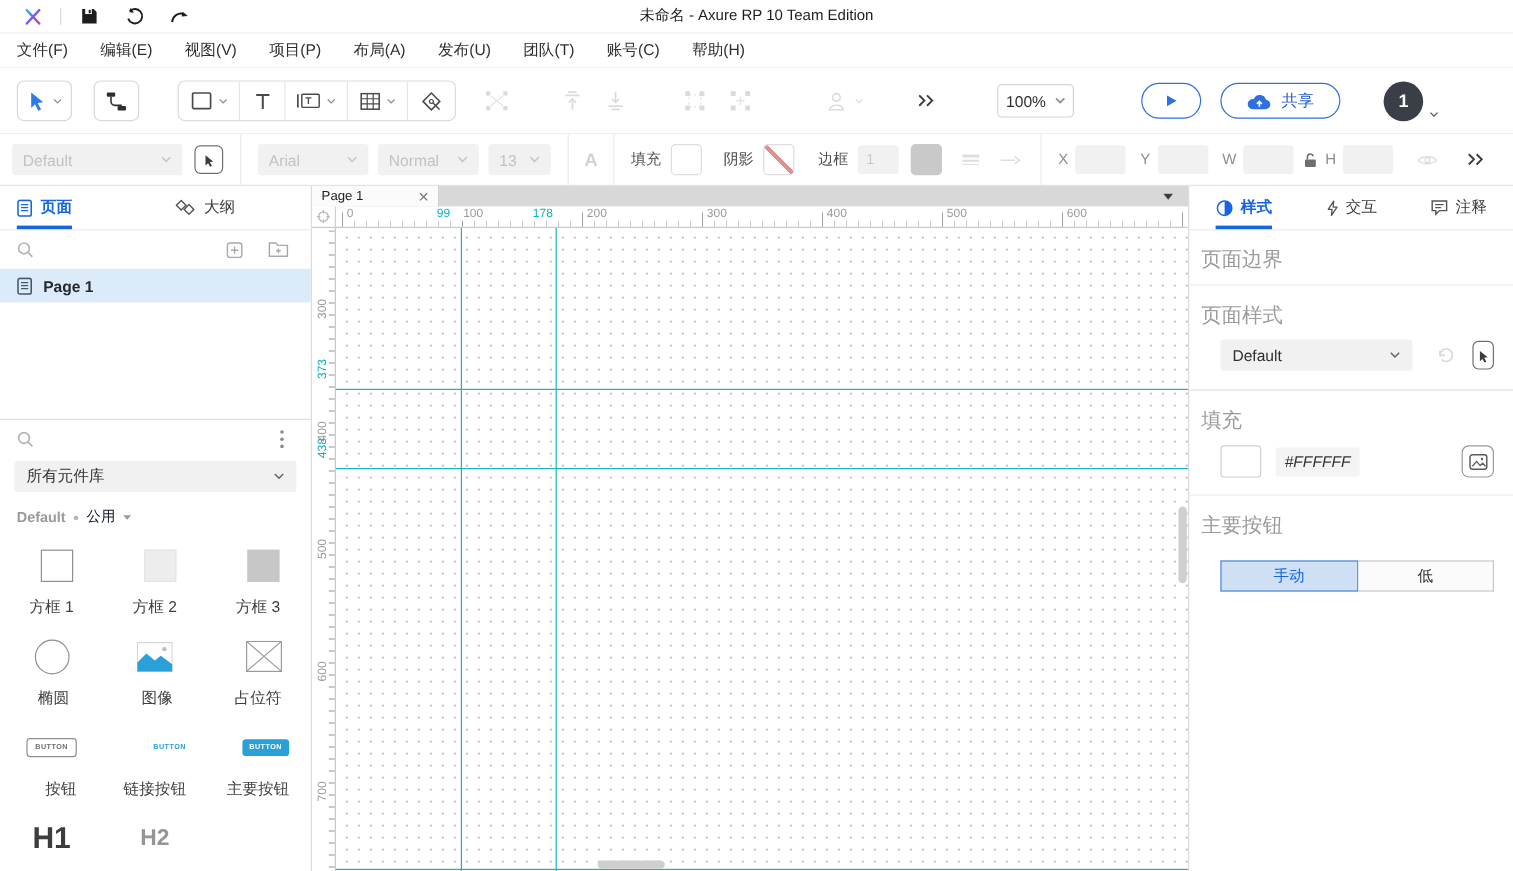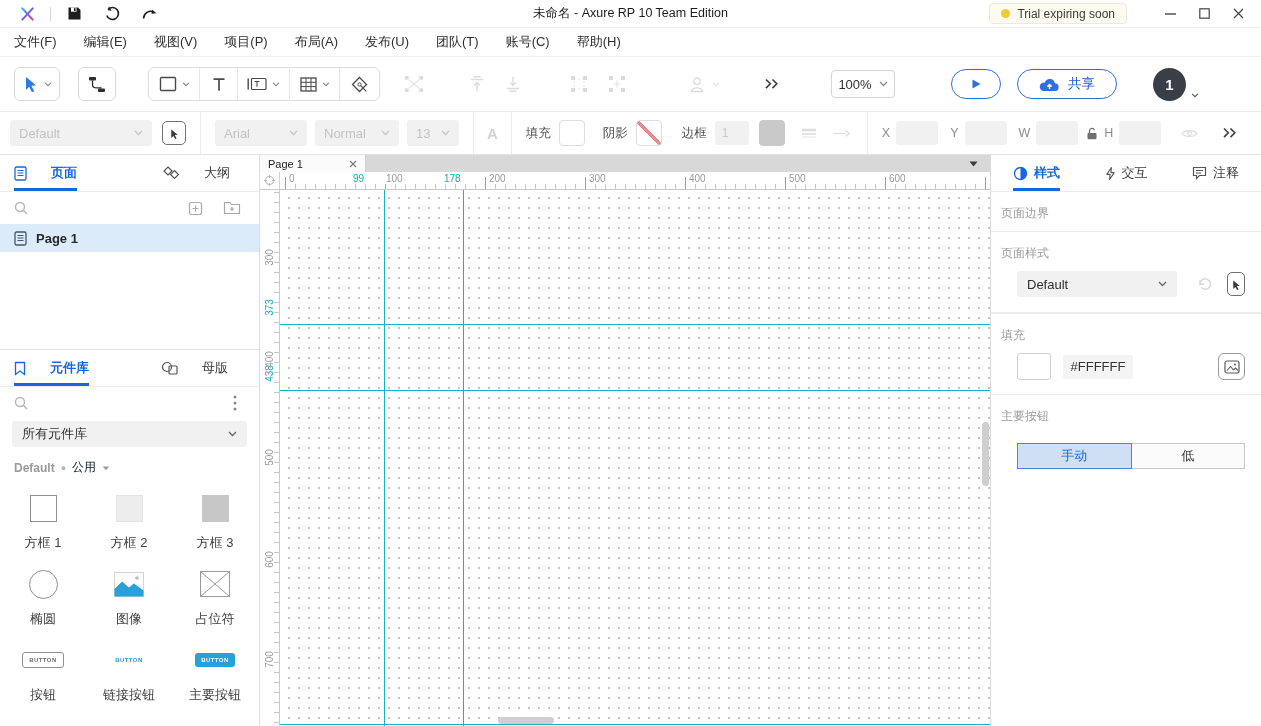--- a/index.html
+++ b/index.html
@@ -46,31 +46,31 @@
   .swatch.none { background:linear-gradient(45deg, transparent 45%, #e08f8f 45%, #e08f8f 55%, transparent 55%), #fff; }
   .swatch.gray { background:#c9c9c9; border-color:#c9c9c9; }
   .fmt-input { height:24px; background:#f1f1f1; border-radius:3px; color:#c8c8c8; font-size:12px; display:flex; align-items:center; padding:0 7px; }
 
   
   .main { display:flex; height:571px; }
 
   
   .sidebar { width:260px; border-right:1px solid #dcdcdc; display:flex; flex-direction:column; background:#fff; }
   .panel-tabs { height:37px; display:flex; align-items:center; border-bottom:1px solid #ececec; flex:none; }
-  .ptab { height:100%; display:flex; align-items:center; gap:24px; border-bottom:3px solid transparent; padding-top:3px; color:#3c3c3c; }
+  .ptab { height:100%; display:flex; align-items:center; gap:7px; border-bottom:3px solid transparent; padding-top:3px; color:#3c3c3c; }
   .ptab.active { color:#1766E0; border-bottom-color:#1766E0; font-weight:bold; }
   .side-search { height:32px; display:flex; align-items:center; padding:0 14px; flex:none; }
   .pages-panel { height:195px; border-bottom:1px solid #e0e0e0; display:flex; flex-direction:column; flex:none; }
   .page-item { height:28px; display:flex; align-items:center; gap:9px; padding-left:14px; background:#DCEBFA; font-weight:bold; color:#26282b; flex:none; }
   .lib-panel { flex:1; display:flex; flex-direction:column; overflow:hidden; }
   .lib-filter { margin:2px 12px 0 12px; height:26px; background:#f1f1f1; border-radius:3px; display:flex; align-items:center; justify-content:space-between; padding:0 10px; color:#333; flex:none; }
   .lib-filter .chev{ color:#666; }
   .lib-group { display:flex; align-items:center; gap:6px; padding:12px 0 2px 14px; color:#9a9a9a; font-size:12px; font-weight:bold; flex:none; }
   .widget-grid { display:grid; grid-template-columns:86px 86px 86px; justify-items:center; padding-top:2px; }
-  .widget-cell { height:76px; display:flex; flex-direction:column; align-items:center; justify-content:flex-start; padding-top:8px; }
+  .widget-cell { height:76px; display:flex; flex-direction:column; align-items:flex-end; justify-content:flex-start; padding-top:8px; }
   .wicon { height:40px; display:flex; align-items:center; justify-content:center; }
   .wlabel { margin-top:6px; font-size:13px; color:#3f3f3f; }
   .sq { width:27px; height:27px; }
   .sq.s1 { background:#fff; border:1px solid #8f8f8f; }
   .sq.s2 { background:#ededed; border:1px solid #e4e4e4; }
   .sq.s3 { background:#c7c7c7; }
   .circle-w { width:29px; height:29px; border:1px solid #8f8f8f; border-radius:50%; background:#fff; }
   .mini-btn { font-size:6px; letter-spacing:.4px; font-weight:bold; padding:4px 6px; border-radius:3px; }
   .mini-btn.outline { border:1px solid #8f8f8f; color:#6e6e6e; background:#fff; }
   .mini-btn.primary { background:#2AA0D8; color:#fff; }
@@ -102,32 +102,32 @@
   .guide-v { position:absolute; top:0; bottom:0; width:1px; background:#16B5BE; }
   .guide-h { position:absolute; left:0; right:0; height:1px; background:#16B5BE; }
   .scroll-v { position:absolute; right:1px; top:232px; width:7px; height:64px; border-radius:4px; background:#cfcfcf; }
   .scroll-h { position:absolute; left:218px; bottom:2px; width:56px; height:7px; border-radius:4px; background:#cfcfcf; }
 
   
   .rpanel { width:271px; border-left:1px solid #dcdcdc; background:#fff; display:flex; flex-direction:column; }
   .rp-tabs { height:37px; display:flex; align-items:center; justify-content:space-between; padding:0 22px; border-bottom:1px solid #ececec; flex:none; }
   .rtab { height:100%; display:flex; align-items:center; gap:6px; border-bottom:3px solid transparent; padding-top:3px; color:#3c3c3c; }
   .rtab.active { color:#1766E0; border-bottom-color:#1766E0; font-weight:bold; }
-  .rp-label { font-size:12px; color:#9b9b9b; padding:13px 0 9px 10px; }
+  .rp-label { font-size:17px; color:#9b9b9b; padding:13px 0 9px 10px; }
   .rp-select { margin:0 16px 0 26px; height:26px; background:#f1f1f1; border-radius:3px; display:flex; align-items:center; justify-content:space-between; padding:0 10px; color:#2f2f2f; }
   .rp-select .chev { color:#666; }
   .rp-link { margin:11px 0 13px 26px; color:#2b2b2b; }
   .rp-div { height:1px; background:#ededed; flex:none; }
   .rp-row { display:flex; align-items:center; }
   .fid-seg { display:flex; margin:9px 16px 0 26px; }
   .seg { flex:1; height:26px; display:flex; align-items:center; justify-content:center; font-size:13px; }
   .seg.on { background:#CFE0F5; border:1px solid #4C86D8; color:#1766E0; }
   .seg.off { background:#fbfbfb; border:1px solid #c8c8c8; border-left:none; color:#333; }
   .fill-swatch { width:34px; height:27px; background:#fff; border:1px solid #d0d0d0; border-radius:3px; margin-left:26px; }
-  .fill-hex { height:24px; min-width:70px; background:#f4f4f4; border-radius:2px; display:flex; align-items:center; justify-content:center; margin-left:12px; color:#333; }
+  .fill-hex { height:24px; min-width:70px; background:#f4f4f4; border-radius:2px; display:flex; align-items:center; justify-content:center; margin-left:12px; color:#333;font-style:italic; }
   .img-btn { width:27px; height:27px; border:1px solid #9a9a9a; border-radius:6px; display:flex; align-items:center; justify-content:center; margin-left:auto; margin-right:16px; }
   .icon-btn-sm { width:24px; height:24px; border:1.5px solid #707070; border-radius:5px; display:flex; align-items:center; justify-content:center; background:#fff; }
 </style>
 </head>
 <body>
 
 <div class="titlebar">
   <div class="tb-left">
     <span class="tb-btn">
       <svg width="17" height="16" viewBox="0 0 20 20">
@@ -156,41 +156,20 @@
         </svg>
     </span>
     <span class="tb-btn" style="margin-left:8px">
       <svg width="17" height="13" viewBox="0 0 17 13">
           <path d="M1.5 11.5C2 6 7 3 11.5 4.8" fill="none" stroke="#1d1d1d" stroke-width="1.6"></path>
           <path d="M14.5 6.3L10.2 2.7l-.8 4.1z" fill="#1d1d1d"></path>
         </svg>
     </span>
   </div>
   <div class="tb-title">未命名 - Axure RP 10 Team Edition</div>
-  <div class="tb-right">
-    <div class="trial-pill">
-      <span class="trial-dot"></span>
-      <span>Trial expiring soon</span>
-    </div>
-    <span class="win-btn">
-        <svg width="11" height="2">
-          <path d="M0 1h11" stroke="#444" stroke-width="1.4"></path>
-        </svg>
-      </span>
-    <span class="win-btn">
-        <svg width="11" height="11">
-          <rect x="0.8" y="0.8" width="9.4" height="9.4" fill="none" stroke="#444" stroke-width="1.2"></rect>
-        </svg>
-      </span>
-    <span class="win-btn">
-        <svg width="11" height="11">
-          <path d="M1 1l9 9M10 1l-9 9" stroke="#444" stroke-width="1.2"></path>
-        </svg>
-      </span>
-  </div>
 </div>
 
 <div class="menubar">
   <span class="menu-item">文件(F)</span>
   <span class="menu-item">编辑(E)</span>
   <span class="menu-item">视图(V)</span>
   <span class="menu-item">项目(P)</span>
   <span class="menu-item">布局(A)</span>
   <span class="menu-item">发布(U)</span>
   <span class="menu-item">团队(T)</span>
@@ -461,35 +440,20 @@
       <div class="page-item">
         <svg width="13" height="15" viewBox="0 0 13 15">
             <rect x="1" y="1" width="11" height="13" rx="1.5" fill="none" stroke="#44576e" stroke-width="1.3"></rect>
             <path d="M3.5 4.5h6M3.5 7h6M3.5 9.5h6" stroke="#44576e" stroke-width="1.1"></path>
           </svg>
         <span>Page 1</span>
       </div>
     </div>
 
     <div class="lib-panel">
-      <div class="panel-tabs">
-        <div class="ptab active" style="margin-left:14px">
-          <svg width="12" height="15" viewBox="0 0 12 15" style="color:#1766E0">
-              <path d="M1.5 1.5h9v12L6 10l-4.5 3.5z" fill="none" stroke="currentColor" stroke-width="1.3"></path>
-            </svg>
-          <span>元件库</span>
-        </div>
-        <div class="ptab" style="margin-left:72px">
-          <svg width="17" height="14" viewBox="0 0 17 14">
-              <circle cx="6" cy="6" r="4.5" fill="none" stroke="#555" stroke-width="1.2"></circle>
-              <rect x="8" y="5" width="8" height="8" rx="1" fill="none" stroke="#555" stroke-width="1.2"></rect>
-            </svg>
-          <span>母版</span>
-        </div>
-      </div>
       <div class="side-search">
         <span>
             <svg width="14" height="14" viewBox="0 0 14 14">
               <circle cx="6" cy="6" r="4.5" fill="none" stroke="#b5b5b5" stroke-width="1.4"></circle>
               <path d="M9.5 9.5L13 13" stroke="#b5b5b5" stroke-width="1.4"></path>
             </svg>
           </span>
         <span style="margin-left:auto; margin-right:8px">
           <svg width="4" height="16">
               <circle cx="2" cy="2" r="1.5" fill="#8a8a8a"></circle>
@@ -613,21 +577,21 @@
           </svg>
       </div>
       <div class="h-ruler">
         <span class="h-num" style="left:8px">0</span>
         <span class="h-num" style="left:105px">100</span>
         <span class="h-num" style="left:208px">200</span>
         <span class="h-num" style="left:308px">300</span>
         <span class="h-num" style="left:408px">400</span>
         <span class="h-num" style="left:508px">500</span>
         <span class="h-num" style="left:608px">600</span>
-        <span class="h-num guide" style="left:72px">99</span>
+        <span class="h-num guide" style="left:83px">99</span>
         <span class="h-num guide" style="left:163px">178</span>
       </div>
     </div>
     <div class="canvas-body">
       <div class="v-ruler">
         <span class="v-num" style="top:62px">300</span>
         <span class="v-num" style="top:164px">400</span>
         <span class="v-num" style="top:262px">500</span>
         <span class="v-num" style="top:364px">600</span>
         <span class="v-num" style="top:464px">700</span>

